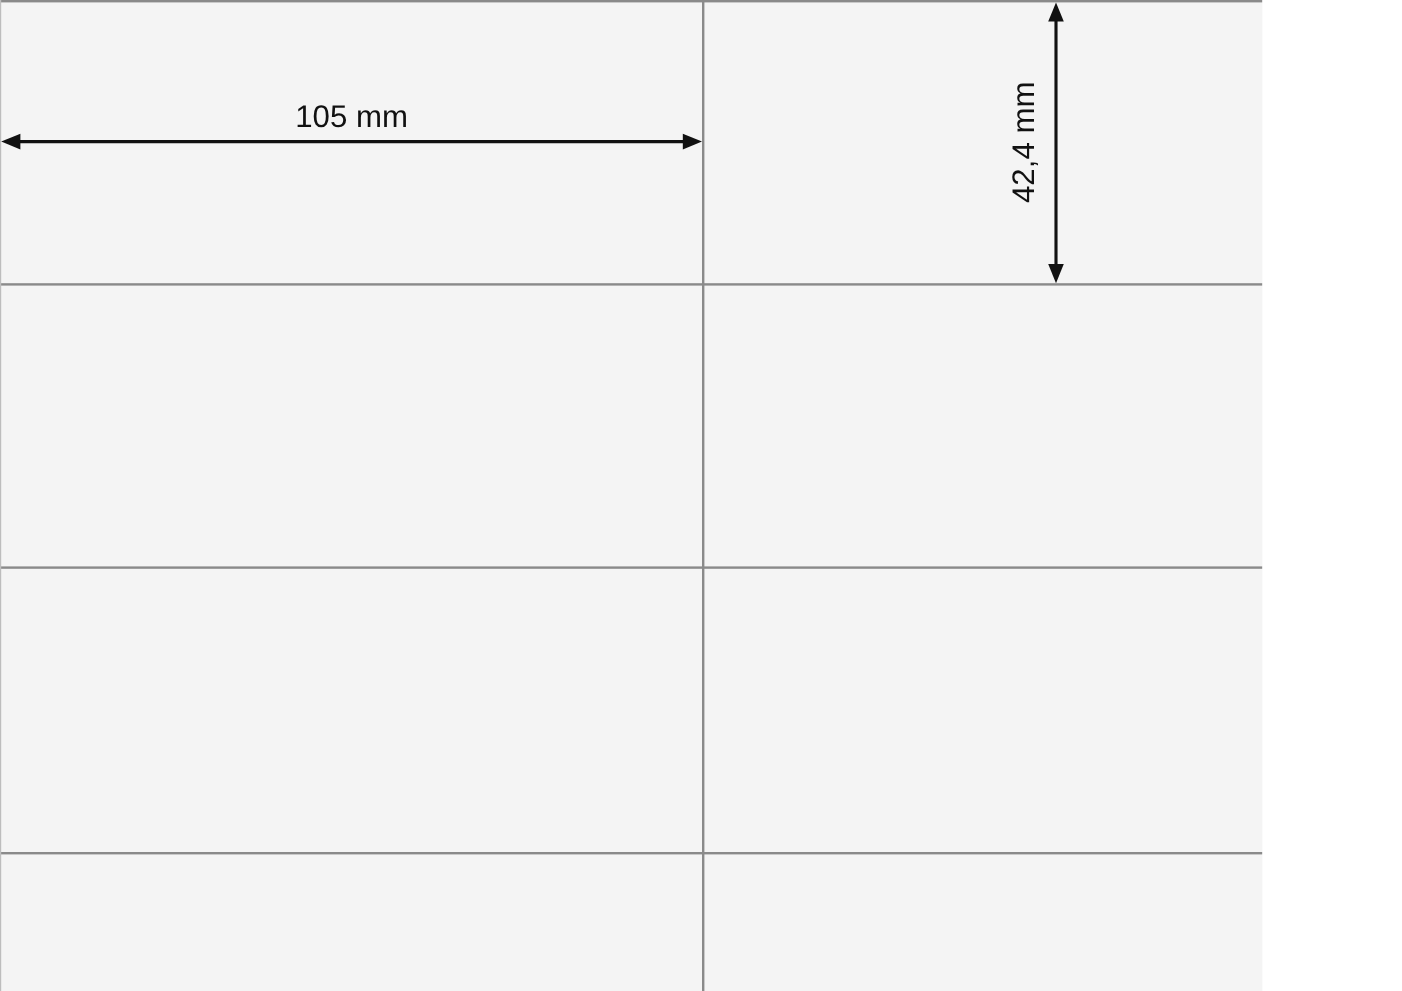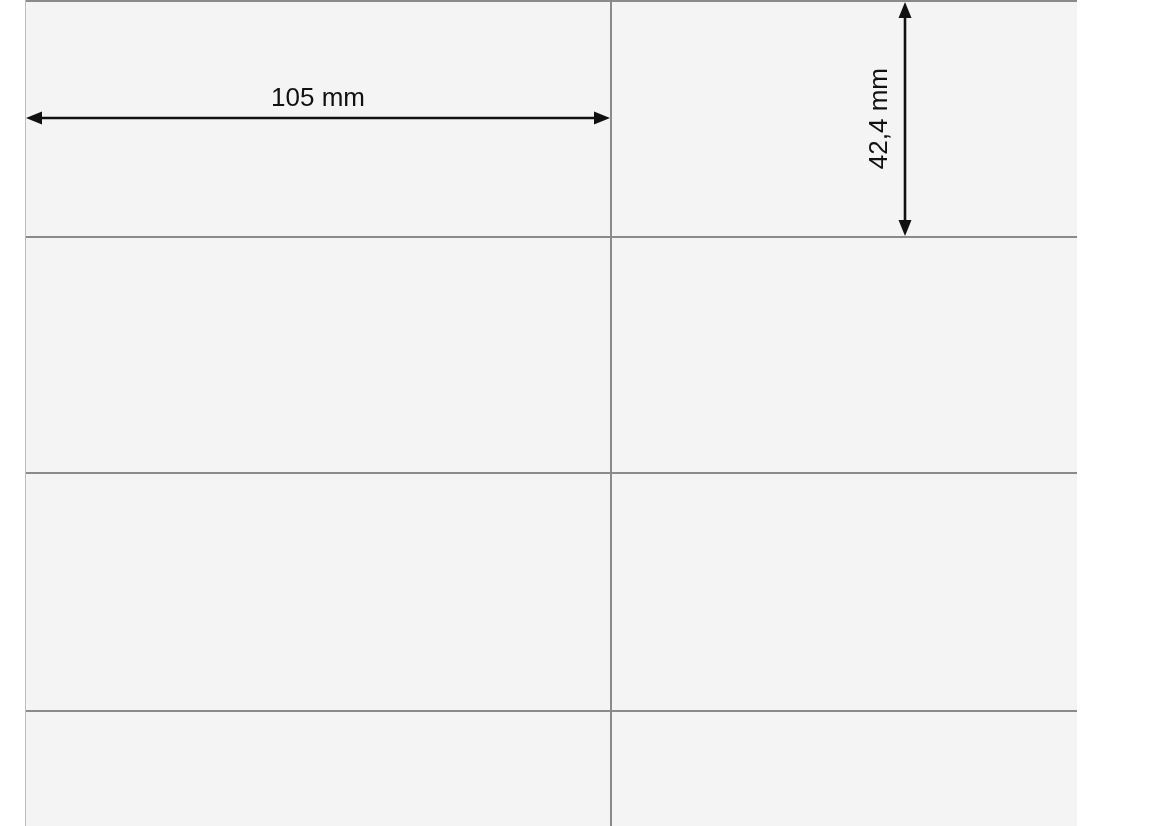--- a/index.html
+++ b/index.html
@@ -12,21 +12,20 @@
   * { margin: 0; padding: 0; box-sizing: border-box; }
   html, body { width: 1168px; height: 826px; overflow: hidden; }
   body { font-family: "Liberation Sans", sans-serif; }
 
   .sheet {
     position: relative;
     width: 1052px;
     height: 826px;
     background: var(--background);
     overflow: hidden;
-    margin-left: 25px;
   }
 
   .gridline { position: absolute; background: var(--grid-line); }
   .gridline.h { left: 0; width: 100%; height: 2px; }
   .gridline.v { top: 0; height: 100%; width: 2px; }
   .gridline.faint { background: var(--grid-line-faint); }
 
   .cell { position: absolute; background: transparent; }
 
   .dim-label-h {

